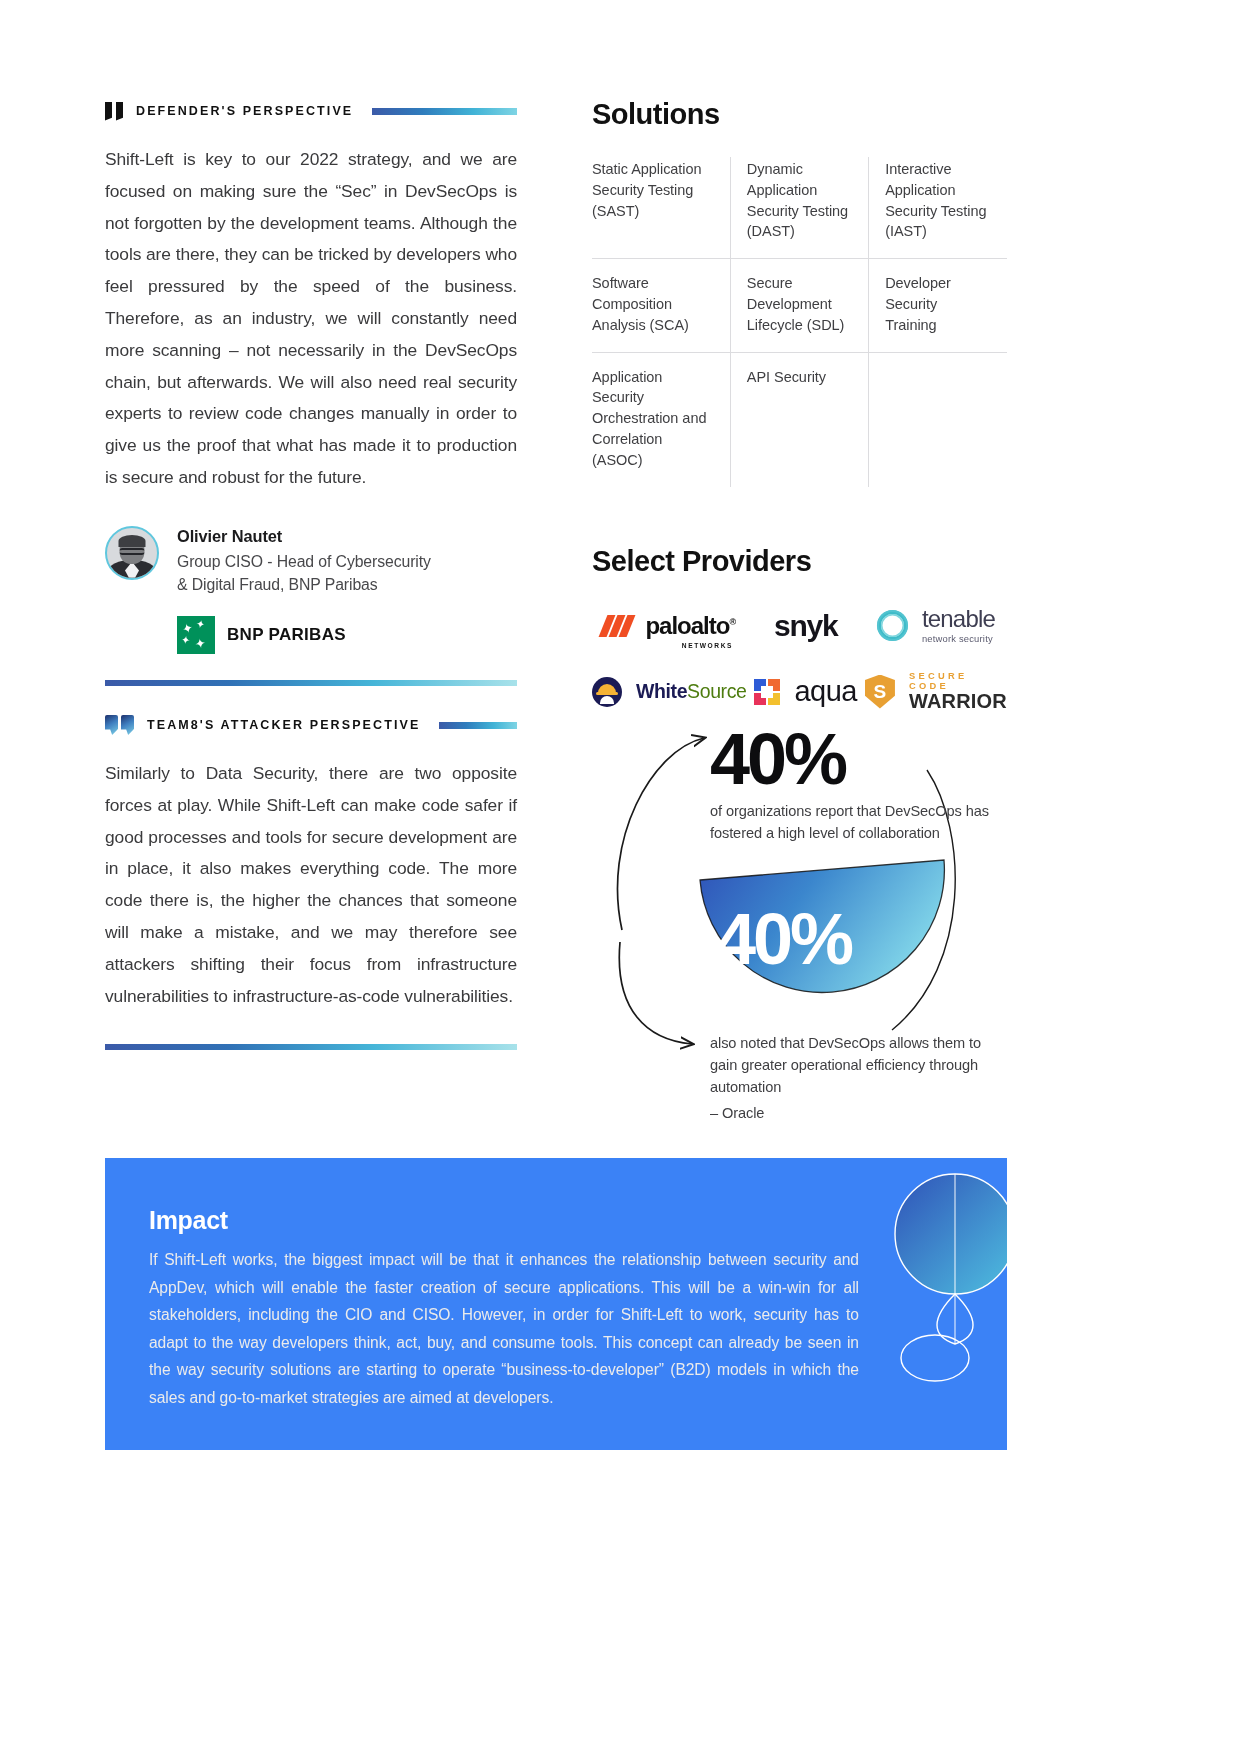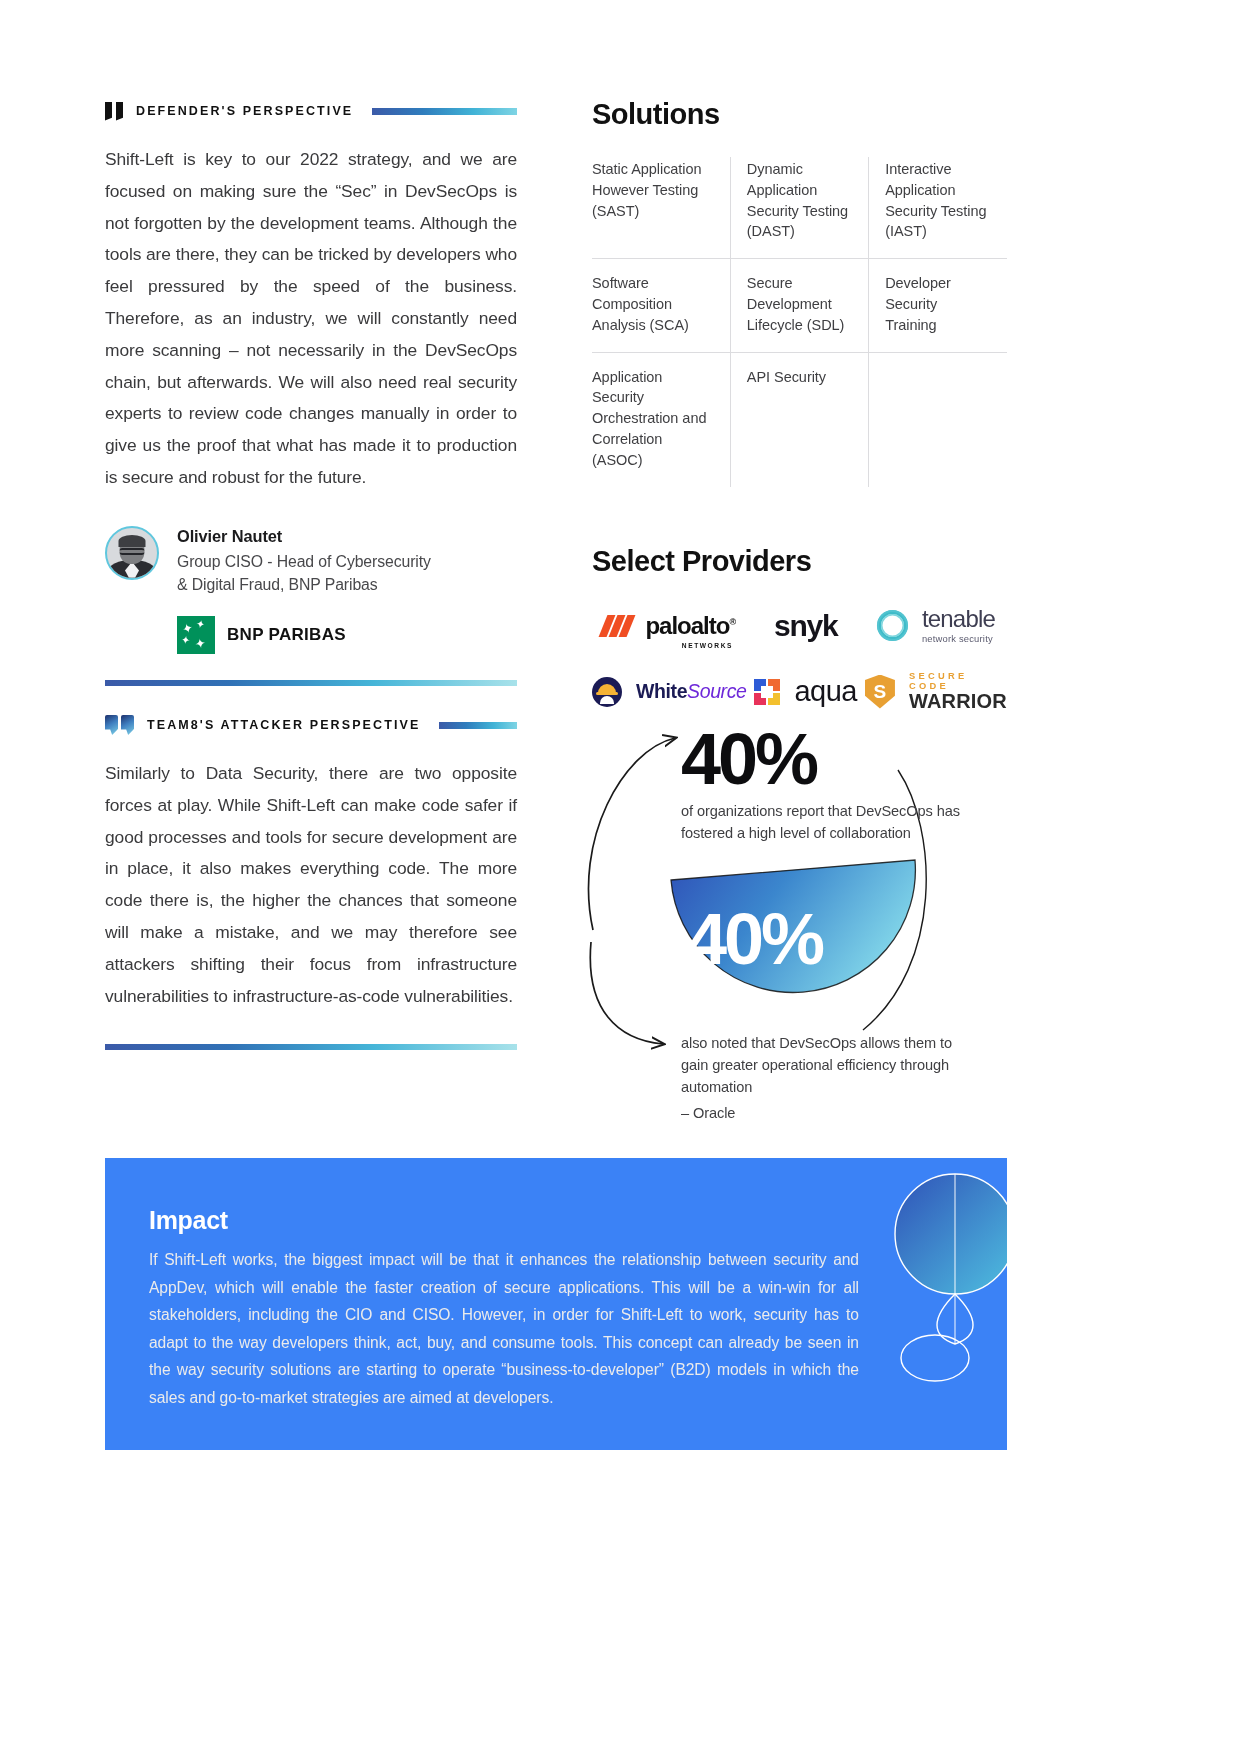--- a/index.html
+++ b/index.html
@@ -303,21 +303,21 @@
   .ws-mark .brim {
     position: absolute; left: 4px; top: 15px; width: 22px; height: 3px;
     background: #f5b335; border-radius: 2px;
   }
   .ws-mark .gear {
     position: absolute; left: 8px; bottom: 3px; width: 14px; height: 8px;
     background: #ffffff; border-radius: 7px 7px 0 0;
   }
   .ws-text { font-size: 19.5px; letter-spacing: -0.4px; }
   .ws-text b { color: #1b1b55; font-weight: bold; }
-  .ws-text span { color: #6d28d9; font-style: italic; }
+  .ws-text span { color: #4d7c0f; }
 
   
   .aq-mark { width: 26px; height: 26px; position: relative; flex: 0 0 26px; }
   .aq-mark i { position: absolute; width: 12px; height: 12px; }
   .aq-mark i:nth-child(1) { left: 0;  top: 0;  background: #2e5bd6; }
   .aq-mark i:nth-child(2) { left: 14px; top: 0; background: #f06a32; }
   .aq-mark i:nth-child(3) { left: 0;  top: 14px; background: #e8325a; }
   .aq-mark i:nth-child(4) { left: 14px; top: 14px; background: #f3c02e; }
   .aq-mark .hole { position:absolute; left:7px; top:7px; width:12px; height:12px; background:#fff; }
   .aq-text { font-size: 29px; color: #15141b; letter-spacing: -0.5px; }
@@ -331,21 +331,21 @@
   .scw-mark::after {
     content: "S"; position: absolute; inset: 0; display: flex;
     align-items: center; justify-content: center;
     color: #ffffff; font-size: 19px; font-weight: bold;
   }
   .scw-wrap { display: flex; flex-direction: column; align-items: flex-start; }
   .scw-top { font-size: 9.3px; letter-spacing: 3.3px; font-weight: bold; color: #e8a033; }
   .scw-bot { font-size: 20px; font-weight: bold; color: #2b2b2b; letter-spacing: 0.2px; line-height: 1.05; }
 
   
-  .stat-block { position: absolute; left: 563px; top: 710px; width: 420px; height: 420px; }
+  .stat-block { position: absolute; left: 592px; top: 710px; width: 420px; height: 420px; }
   .stat-svg { position: absolute; left: 0; top: 0; }
 
   .stat-big-top {
     position: absolute; left: 118px; top: 8px;
     font-size: 72px; font-weight: bold; color: #0d0d0f; letter-spacing: -3px;
   }
   .stat-cap-top {
     position: absolute; left: 118px; top: 90px; width: 292px;
     font-size: 14.6px; line-height: 22px; color: #3f3f42; letter-spacing: -0.1px;
   }
@@ -446,21 +446,21 @@
 
     <div class="bottom-rule wide" style="margin-top:32px;"></div>
   </div>
 
   <div class="col-right">
     <div class="rt-title">Solutions</div>
 
     <table class="sol-table">
       <tbody>
           <tr>
-        <td>Static Application However Testing (SAST)</td>
+        <td>Static Application Security Testing (SAST)</td>
         <td>Dynamic Application Security Testing (DAST)</td>
         <td>Interactive Application Security Testing (IAST)</td>
       </tr>
       <tr>
         <td>Software Composition Analysis (SCA)</td>
         <td>Secure Development Lifecycle (SDL)</td>
         <td>Developer Security Training</td>
       </tr>
       <tr>
         <td>Application Security Orchestration and Correlation (ASOC)</td>

